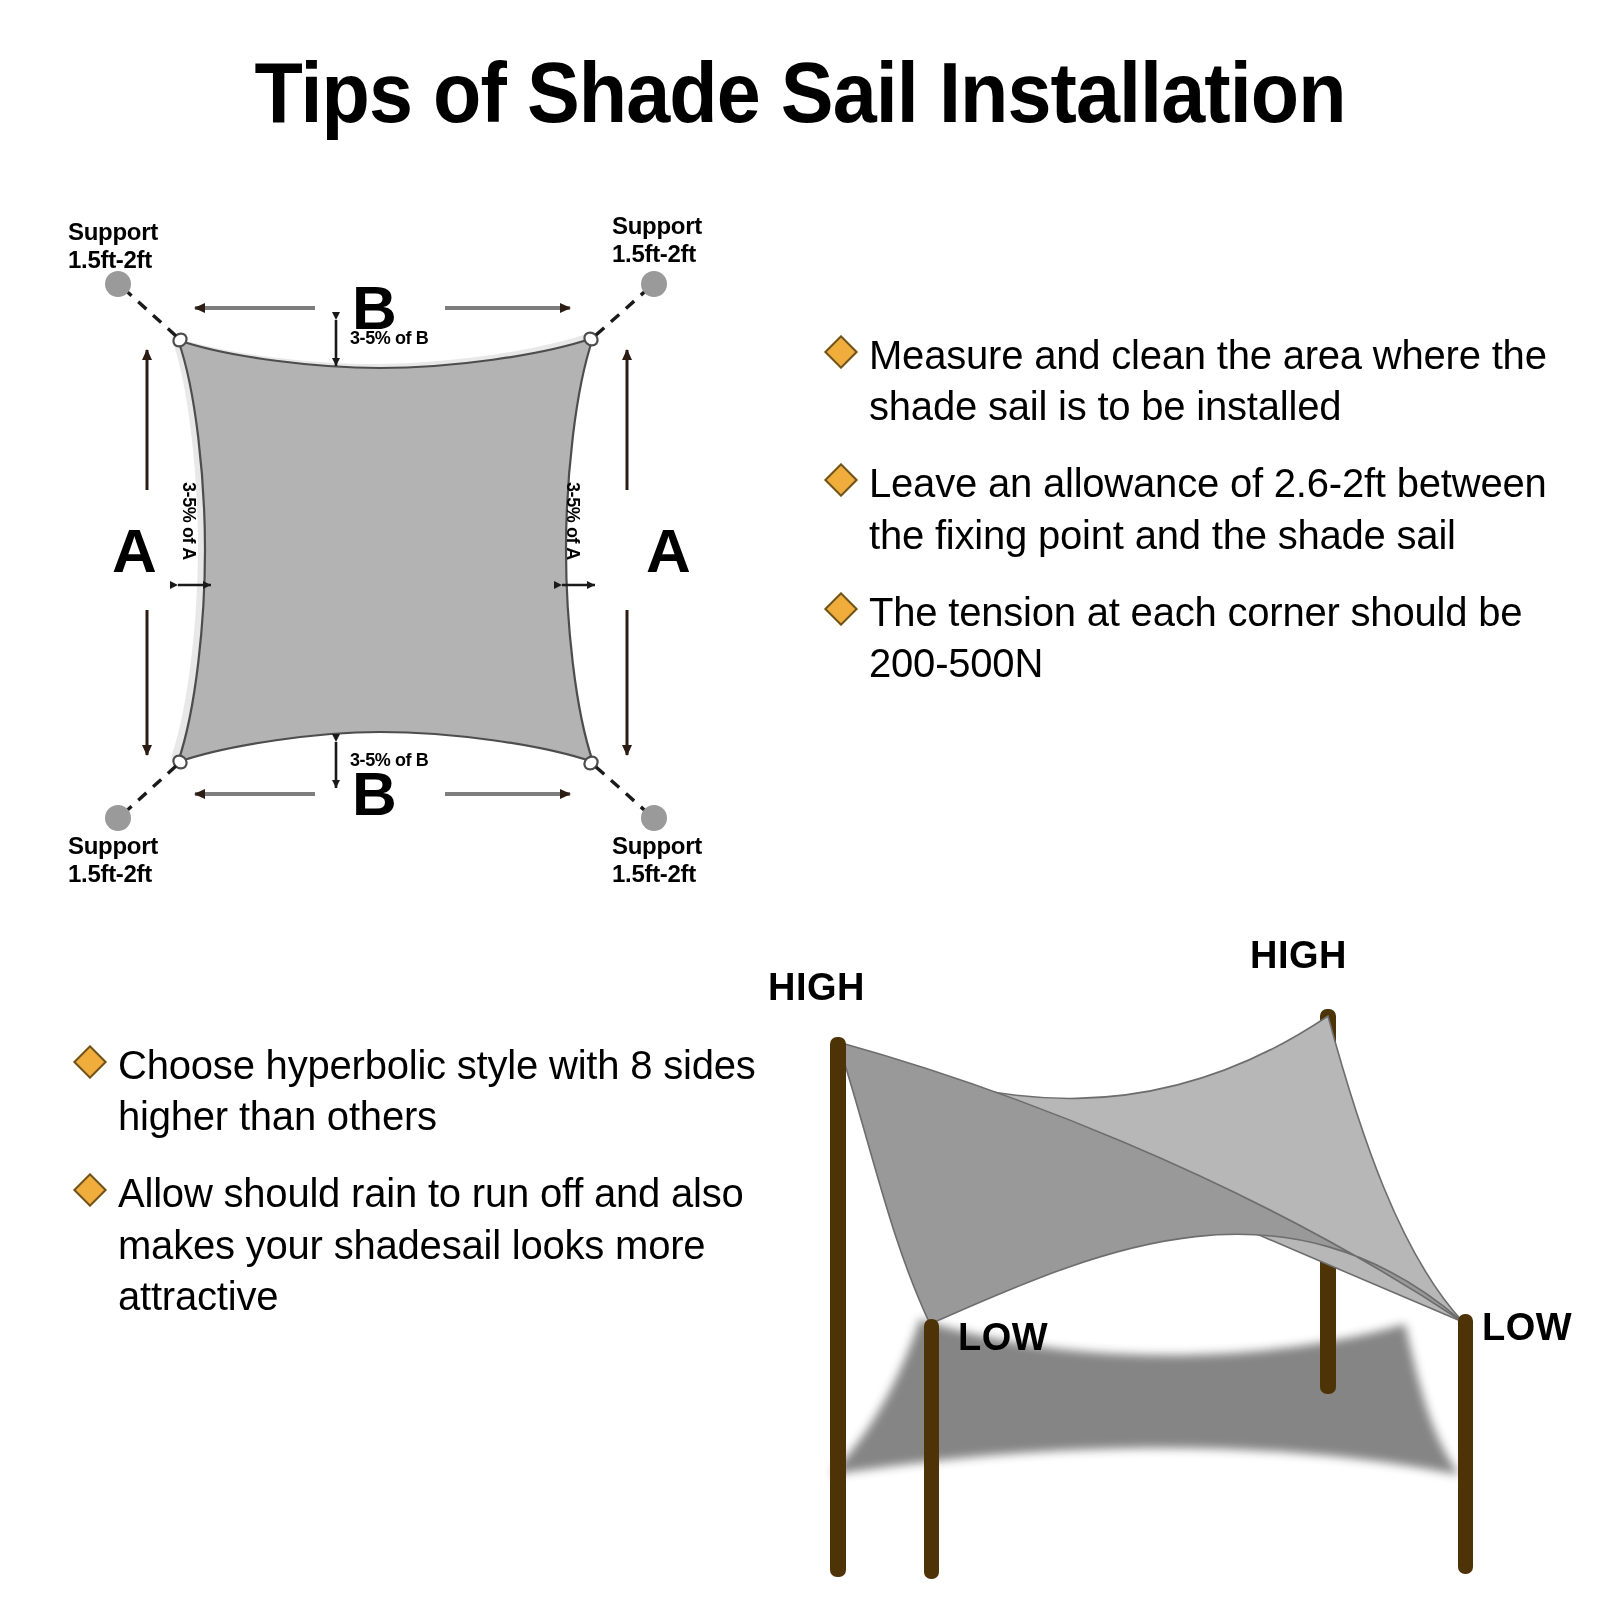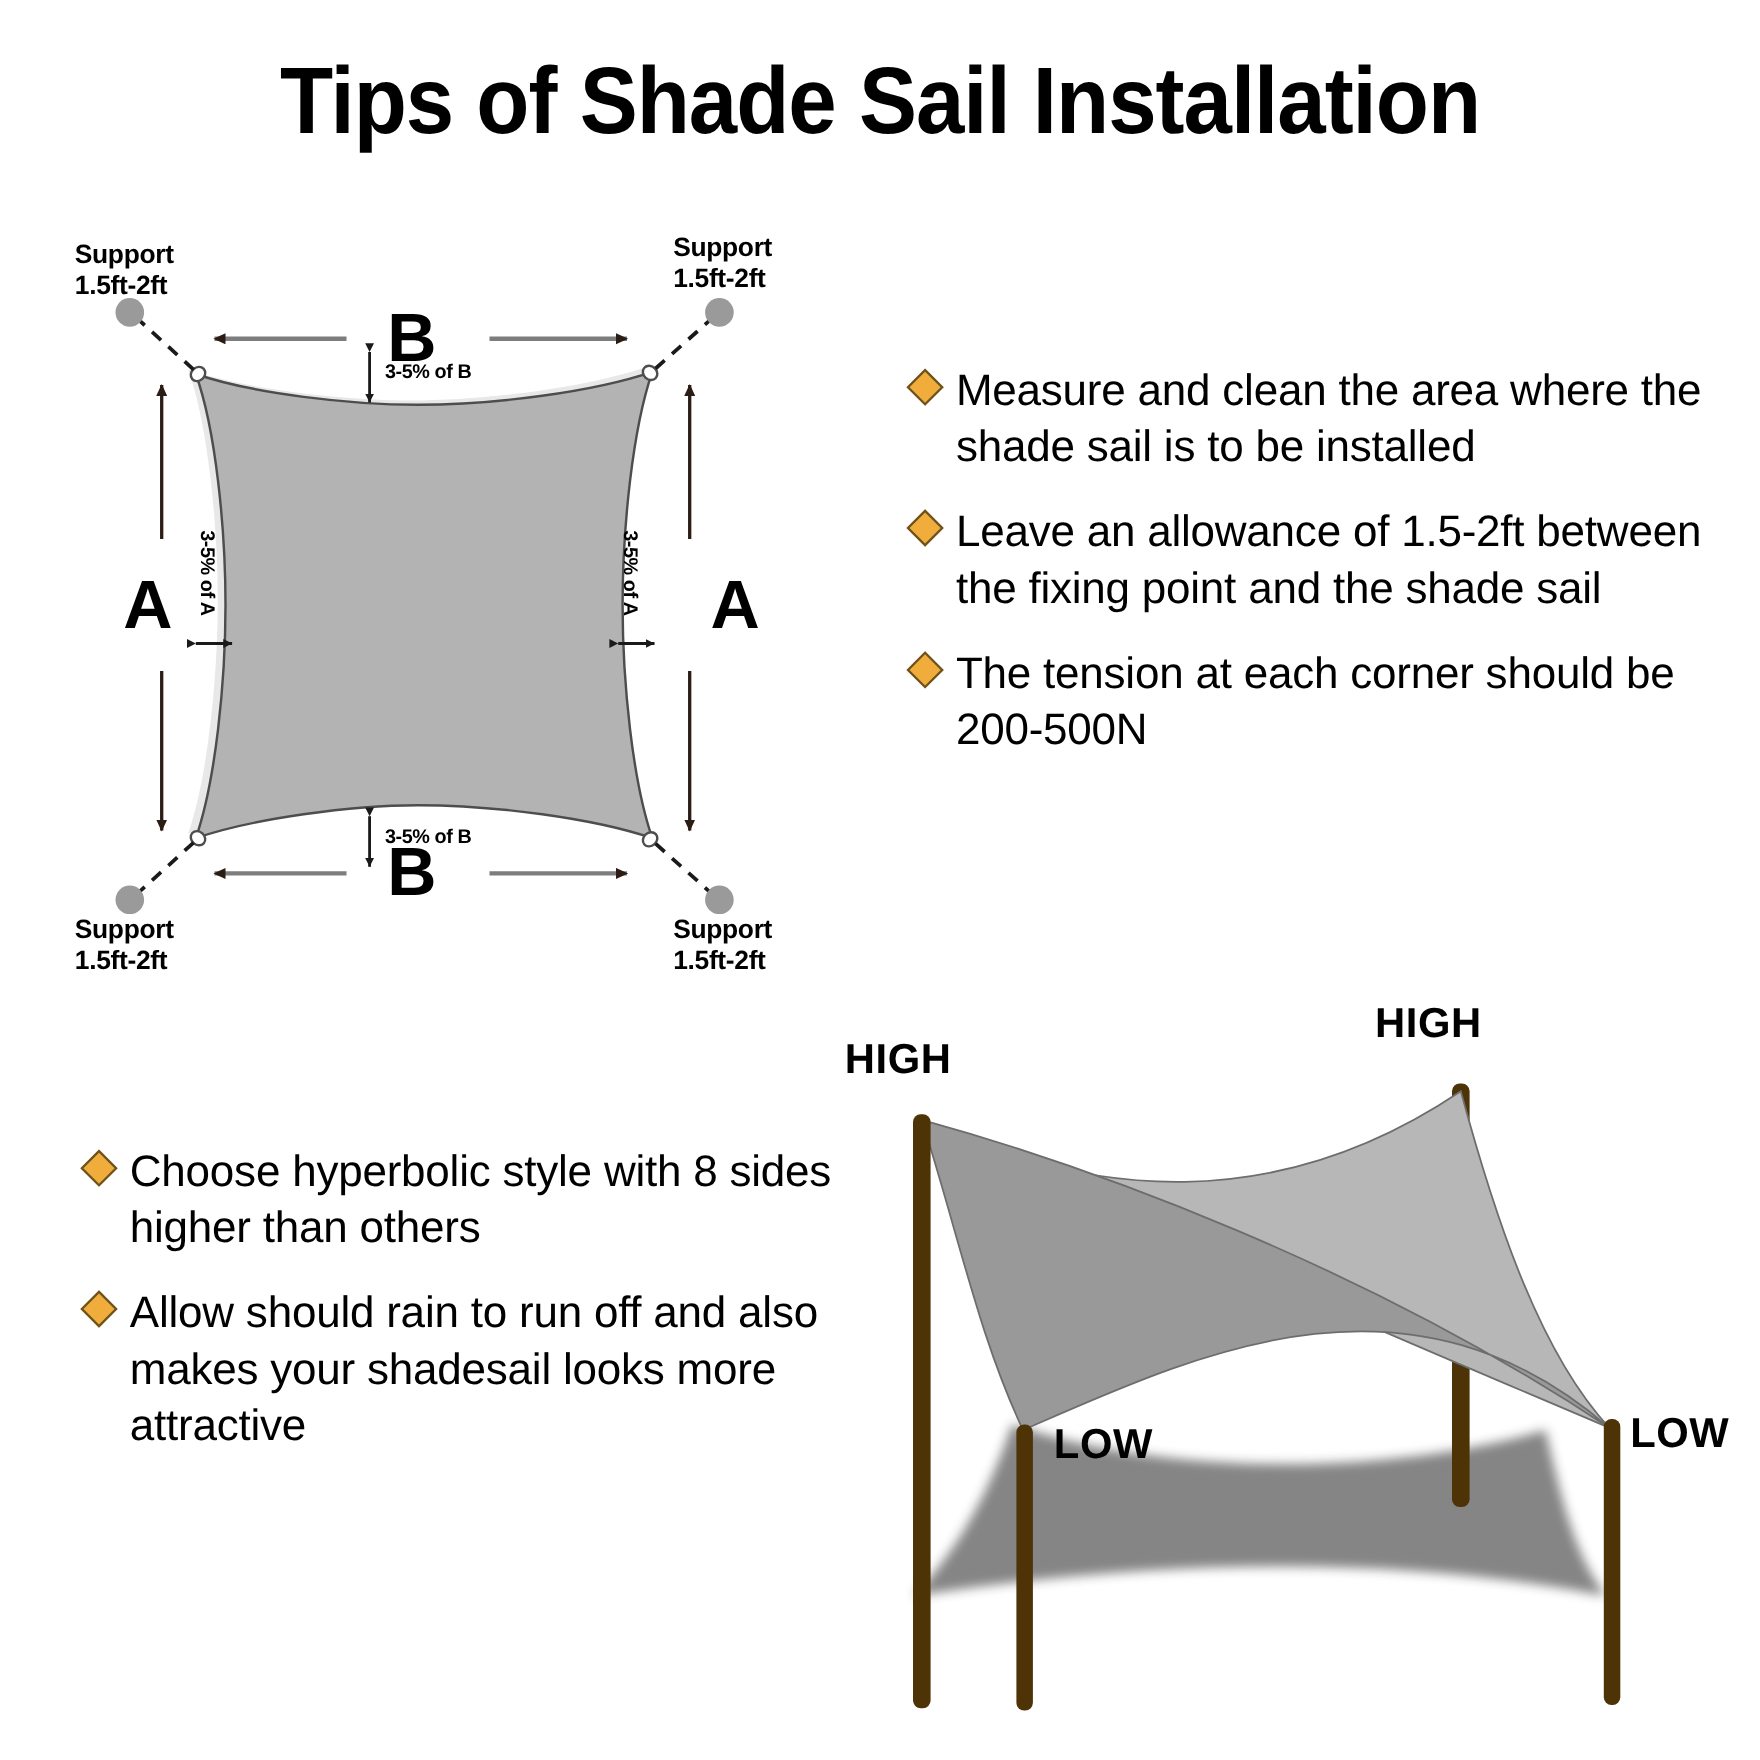--- a/index.html
+++ b/index.html
@@ -109,21 +109,21 @@
     left: 78px;
     top: 1040px;
     width: 730px;
   }
   #bullets-bottom .bullet-text { width: 670px; }
 
   
   #sail-fig {
     position: absolute;
     left: 760px;
-    top: 900px;
+    top: 924px;
     width: 840px;
     height: 660px;
   }
   #sail-fig svg { display: block; }
   .hl-lbl {
     position: absolute;
     font-family: "Liberation Sans", sans-serif;
     font-weight: bold;
     font-size: 38px;
     letter-spacing: 0.5px;
@@ -239,21 +239,21 @@
 
 <div id="bullets-top" class="bullet-list">
 
   <div class="bullet-item">
     <span class="diamond"></span>
     <span class="bullet-text">Measure and clean the area where the shade sail is to be installed</span>
   </div>
 
   <div class="bullet-item">
     <span class="diamond"></span>
-    <span class="bullet-text">Leave an allowance of 1.5-2ft between the fixing point and the shade sail</span>
+    <span class="bullet-text">Leave an allowance of 2.6-2ft between the fixing point and the shade sail</span>
   </div>
 
   <div class="bullet-item">
     <span class="diamond"></span>
     <span class="bullet-text">The tension at each corner should be 200-500N</span>
   </div>
 </div>
 
 <div id="bullets-bottom" class="bullet-list">
 

